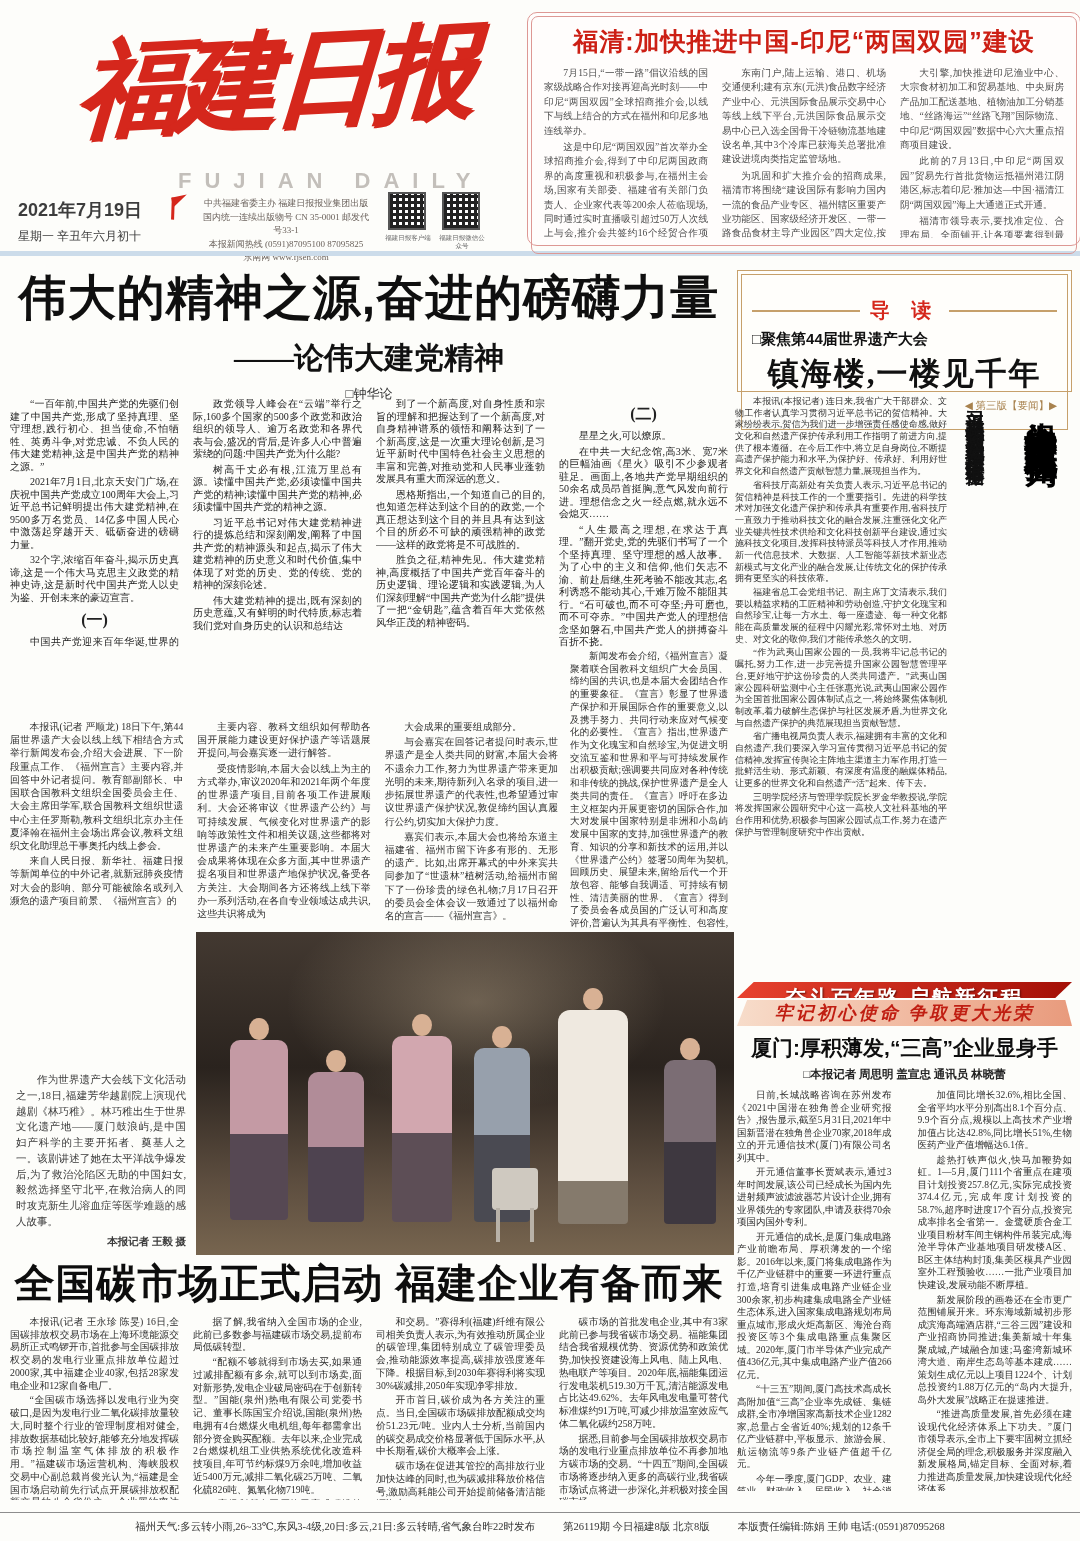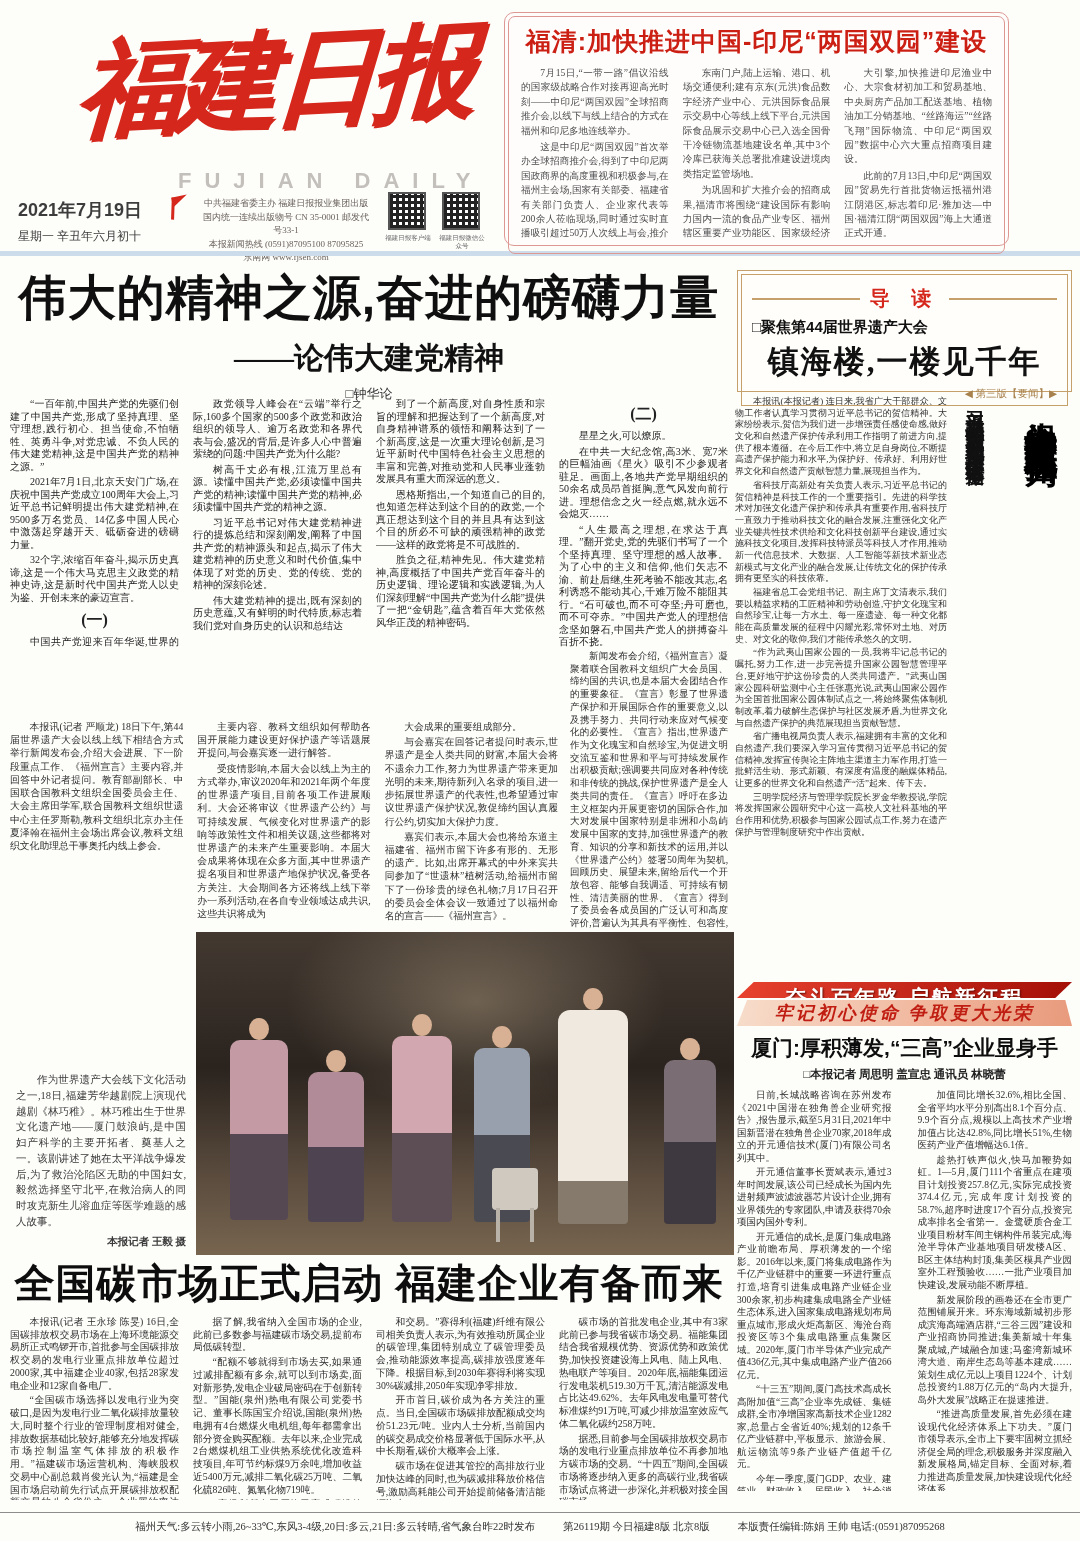--- a/index.html
+++ b/index.html
@@ -22,41 +22,41 @@
   #flag-icon::after{content:"";position:absolute;left:-2px;top:-10px;width:3px;height:22px;background:#d5271c;transform:rotate(14deg);}
   #mast-pub{position:absolute;left:200px;top:197px;width:172px;text-align:center;
       font-size:9px;line-height:1.5;color:#6a615b;}
   .qr{position:absolute;top:192px;width:38px;height:38px;border:2px solid #555;
       background-image:repeating-linear-gradient(0deg,#222 0 3px,transparent 3px 6px),
                        repeating-linear-gradient(90deg,#222 0 3px,#fff 3px 6px);}
   .qr-cap{position:absolute;top:234px;width:48px;font-size:6.5px;color:#666;text-align:center;line-height:1.2;}
   #blue-rule{position:absolute;left:0;top:251px;width:1080px;height:5px;background:#ccdcea;}
 
   
-  #top-box{position:absolute;left:504px;top:12px;width:505px;height:234px;
+  #top-box{position:absolute;left:527px;top:12px;width:554px;height:234px;
       border:1px solid #dd9894;border-radius:10px;padding:3px;background:#fffdfc;}
   #top-box .inner{border:1px solid #dd9894;border-radius:7px;height:100%;padding:6px 12px 4px;overflow:hidden;}
   #top-box h2{margin:2px 0 8px;text-align:center;font-size:25px;color:#cc1f14;letter-spacing:1px;}
   #top-box .cols{display:flex;gap:14px;height:172px;overflow:hidden;}
   #top-box .tcol{flex:1;font-size:9.6px;line-height:1.5;color:#4c4c4c;overflow:hidden;}
 
   
   #lead-head{position:absolute;left:8px;top:266px;width:722px;text-align:center;}
   #lead-head h1{margin:0;font-size:48px;letter-spacing:1px;color:#0f0f0f;font-weight:900;}
   #lead-head h3{margin:8px 0 0;font-size:30px;font-weight:900;color:#111;}
   #lead-head .author{margin-top:6px;font-size:13px;color:#333;}
   #lead-body{position:absolute;left:10px;top:398px;width:718px;height:250px;display:flex;gap:14px;overflow:hidden;}
   .lcol{flex:1;font-size:10px;line-height:1.25;color:#222;overflow:hidden;}
   .lcol p{margin-bottom:3px;}
   .sec-head{text-align:center;font-weight:bold;font-size:16px;margin:6px 0;text-indent:0;}
 
   
   #daodu{position:absolute;left:737px;top:270px;width:335px;height:122px;
       border:1px solid #c6a06b;padding:3px;background:#fffefb;}
-  #daodu .inner{border:1px solid #c6a06b;height:100%;padding:8px 10px;overflow:hidden;}
+  #daodu .inner{border:1px solid #c6a06b;height:100%;padding:20px 10px;overflow:hidden;}
   #daodu .lab{display:flex;align-items:center;gap:10px;margin-top:2px;}
   #daodu .lab .ln{flex:1;height:2px;background:#c6a06b;}
   #daodu .lab .tx{color:#d5271c;font-weight:900;font-size:20px;letter-spacing:8px;}
   #daodu .kick{font-weight:bold;font-size:15px;margin-top:6px;color:#111;}
   #daodu h2{margin:4px 0 0;text-align:center;font-size:31px;font-weight:900;letter-spacing:2px;color:#111;}
   #daodu .ref{text-align:right;font-size:10.5px;color:#a8824e;margin-top:4px;}
 
   
   #heritage{position:absolute;left:735px;top:396px;width:337px;height:580px;display:flex;gap:1px;overflow:hidden;}
   #heritage .htext{width:212px;font-size:9px;line-height:1.3;color:#333;overflow:hidden;}
@@ -223,20 +223,21 @@
         <p data-name="paragraph">三明学院经济与管理学院院长罗金华教授说,学院将发挥国家公园研究中心这一高校人文社科基地的平台作用和优势,积极参与国家公园试点工作,努力在遗产保护与管理制度研究中作出贡献。</p>
       </div>
     <div class="vsub" data-name="vertical-subhead">习近平总书记的贺信为我省自然和文化遗产保护工作提供根本遵循</div>
     <div class="vhead" data-name="vertical-headline">为保护遗产贡献智慧力量展现担当作为</div>
   </div>
 
   <div id="xuanyan" data-name="fuzhou-declaration-article">
     <div id="xy-cols">
       <div class="xcol" data-name="article-column">
           <p data-name="paragraph">本报讯(记者 严顺龙) 18日下午,第44届世界遗产大会以线上线下相结合方式举行新闻发布会,介绍大会进展、下一阶段重点工作、《福州宣言》主要内容,并回答中外记者提问。教育部副部长、中国联合国教科文组织全国委员会主任、大会主席田学军,联合国教科文组织世遗中心主任罗斯勒,教科文组织北京办主任夏泽翰在福州主会场出席会议,教科文组织文化助理总干事奥托内线上参会。</p>
+          <p data-name="paragraph">来自人民日报、新华社、福建日报等新闻单位的中外记者,就新冠肺炎疫情对大会的影响、部分可能被除名或列入濒危的遗产项目前景、《福州宣言》的</p>
         </div>
       <div class="xcol" data-name="article-column">
           <p data-name="paragraph">主要内容、教科文组织如何帮助各国开展能力建设更好保护遗产等话题展开提问,与会嘉宾逐一进行解答。</p>
           <p data-name="paragraph">受疫情影响,本届大会以线上为主的方式举办,审议2020年和2021年两个年度的世界遗产项目,目前各项工作进展顺利。大会还将审议《世界遗产公约》与可持续发展、气候变化对世界遗产的影响等政策性文件和相关议题,这些都将对世界遗产的未来产生重要影响。本届大会成果将体现在众多方面,其中世界遗产提名项目和世界遗产地保护状况,备受各方关注。大会期间各方还将线上线下举办一系列活动,在各自专业领域达成共识,这些共识将成为</p>
         </div>
       <div class="xcol" data-name="article-column">
           <p data-name="paragraph">大会成果的重要组成部分。</p>
           <p data-name="paragraph">与会嘉宾在回答记者提问时表示,世界遗产是全人类共同的财富,本届大会将不遗余力工作,努力为世界遗产带来更加光明的未来,期待新列入名录的项目,进一步拓展世界遗产的代表性,也希望通过审议世界遗产保护状况,敦促缔约国认真履行公约,切实加大保护力度。</p>
           <p data-name="paragraph">嘉宾们表示,本届大会也将给东道主福建省、福州市留下许多有形的、无形的遗产。比如,出席开幕式的中外来宾共同参加了“世遗林”植树活动,给福州市留下了一份珍贵的绿色礼物;7月17日召开的委员会全体会议一致通过了以福州命名的宣言——《福州宣言》。</p>
         </div>

